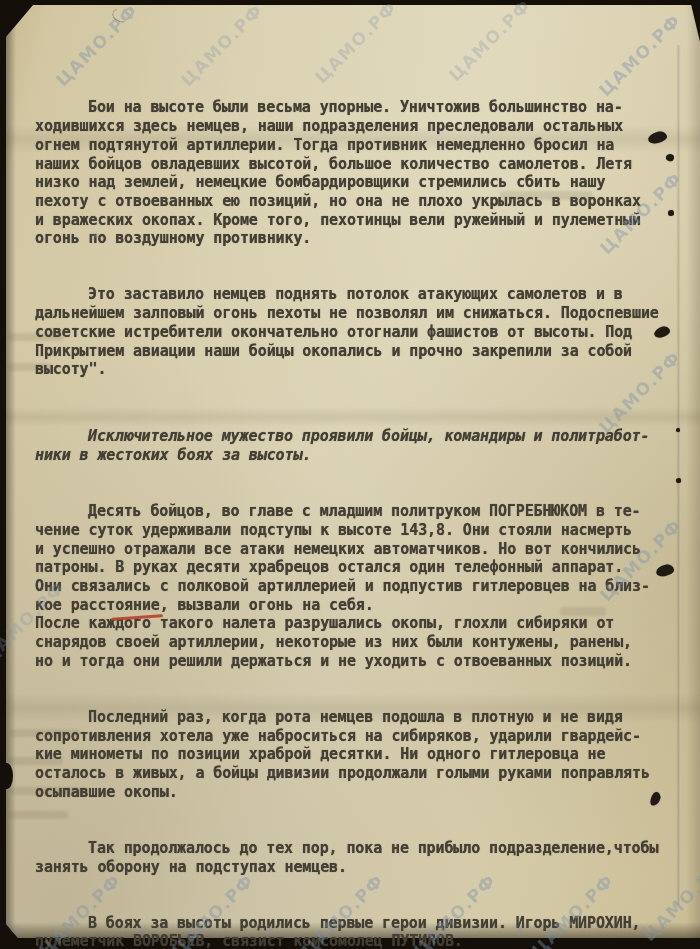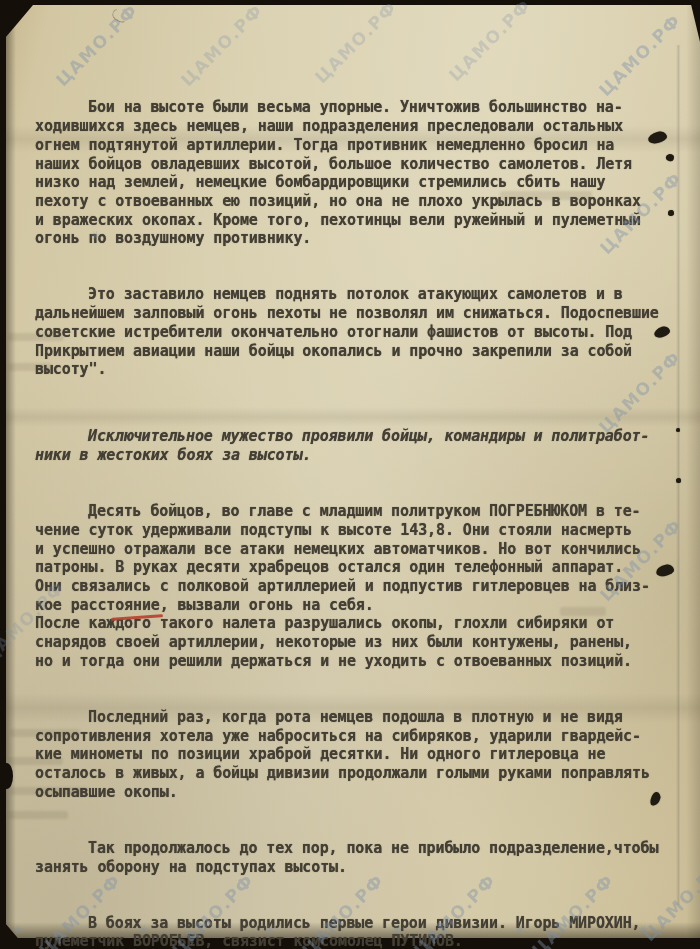--- a/index.html
+++ b/index.html
@@ -128,21 +128,21 @@
 кое расстояние, вызвали огонь на себя.
 После каждого такого налета разрушались окопы, глохли сибиряки от
 снарядов своей артиллерии, некоторые из них были контужены, ранены,
 но и тогда они решили держаться и не уходить с отвоеванных позиций.</p>
     <p>Последний раз, когда рота немцев подошла в плотную и не видя
 сопротивления хотела уже наброситься на сибиряков, ударили гвардейс-
 кие минометы по позиции храброй десятки. Ни одного гитлеровца не
 осталось в живых, а бойцы дивизии продолжали голыми руками поправлять
 осыпавшие окопы.</p>
     <p>Так продолжалось до тех пор, пока не прибыло подразделение,чтобы
-занять оборону на подступах высоты.</p>
+занять оборону на подступах немцев.</p>
     <p>В боях за высоты родились первые герои дивизии. Игорь МИРОХИН,
 пулеметчик ВОРОБЬЕВ, связист комсомолец ПУТИЛОВ.</p>
     
     
     
   </div>
 
   <div class="redmark"></div>
 
   <div class="blot" style="left:648px;top:132px;width:19px;height:11px;transform:rotate(-14deg);"></div>

